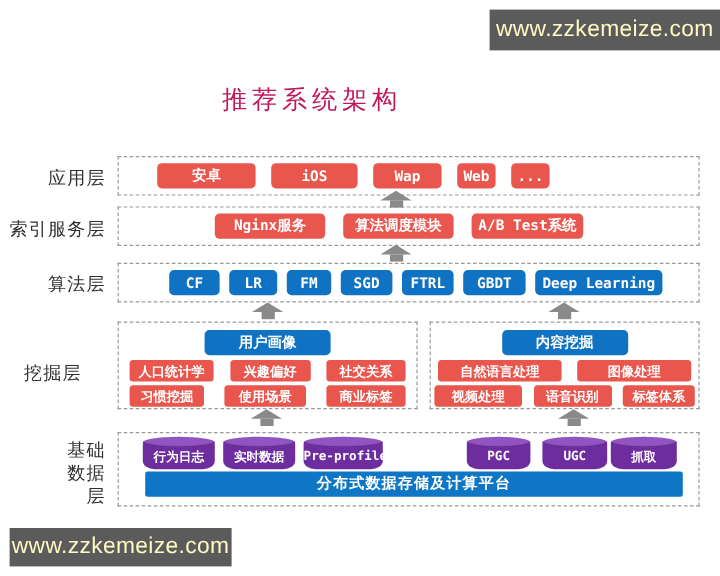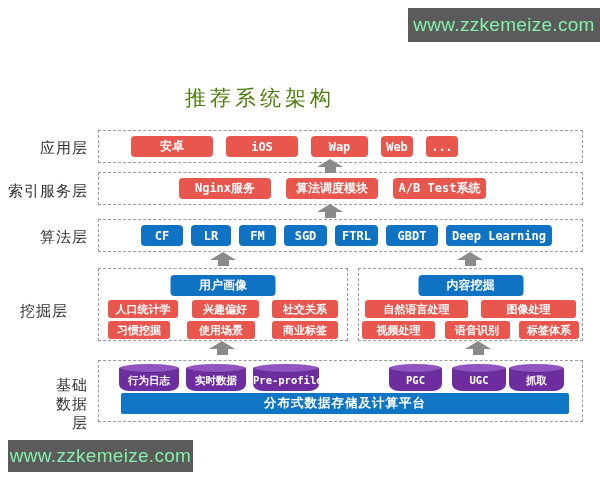--- a/index.html
+++ b/index.html
@@ -1,35 +1,35 @@
 <!DOCTYPE html>
 <html><head>
 <meta charset="utf-8">
 <style>
   * { margin:0; padding:0; box-sizing:border-box; }
   html,body { background:#fff; }
   body { font-family:"Liberation Sans","DejaVu Sans",sans-serif; }
   .canvas { position:relative; width:600px; height:480px; background:#ffffff; overflow:hidden; }
 
-  .bar { position:absolute; background:#5b5b5b; color:#86efac; display:flex; align-items:center; justify-content:center;
+  .bar { position:absolute; background:#5b5b5b; color:#fef9c3; display:flex; align-items:center; justify-content:center;
          font-size:19px; letter-spacing:0.3px; }
   .bar-top { top:8px; right:0; width:192px; height:34px; }
   .bar-bottom { top:440px; left:8px; width:185px; height:32px; }
 
   .title { position:absolute; top:69px; left:0; width:520px; text-align:center;
-           font-family:"Liberation Serif","DejaVu Serif",serif; font-size:21px; color:#4d7c0f;
-           letter-spacing:4px; font-weight:500;margin-top:15px; }
+           font-family:"Liberation Serif","DejaVu Serif",serif; font-size:21px; color:#be185d;
+           letter-spacing:4px; font-weight:500; }
 
   .layer-label { position:absolute; left:0; width:88px; text-align:right; font-size:15px; color:#2f2f2f;
                  font-weight:500; letter-spacing:1px; }
   .lbl-app   { top:139px; }
   .lbl-index { top:182px; }
   .lbl-algo  { top:228px; }
   .lbl-mine  { top:302px;text-align:center; }
-  .lbl-base  { top:376px;padding-left:47px; }
+  .lbl-base  { top:366px;padding-left:47px; }
 
   .dashed { position:absolute; border:1px dashed #9a9a9a; background:#fff; }
   .full { left:98px; width:485px; }
   .row-app   { top:130px; height:33px; display:flex; align-items:center; padding-left:32px; gap:13px; }
   .row-index { top:172px; height:33px; display:flex; align-items:center; padding-left:80px; gap:15px; }
   .row-algo  { top:219px; height:33px; display:flex; align-items:center; padding-left:42px; gap:8px; }
 
   .node { display:flex; align-items:center; justify-content:center; color:#fff; font-size:12px; font-weight:bold;
           height:21px; border-radius:4px; flex:0 0 auto; overflow:hidden; white-space:nowrap;
           font-family:"DejaVu Sans Mono","Liberation Sans",monospace,sans-serif; }

